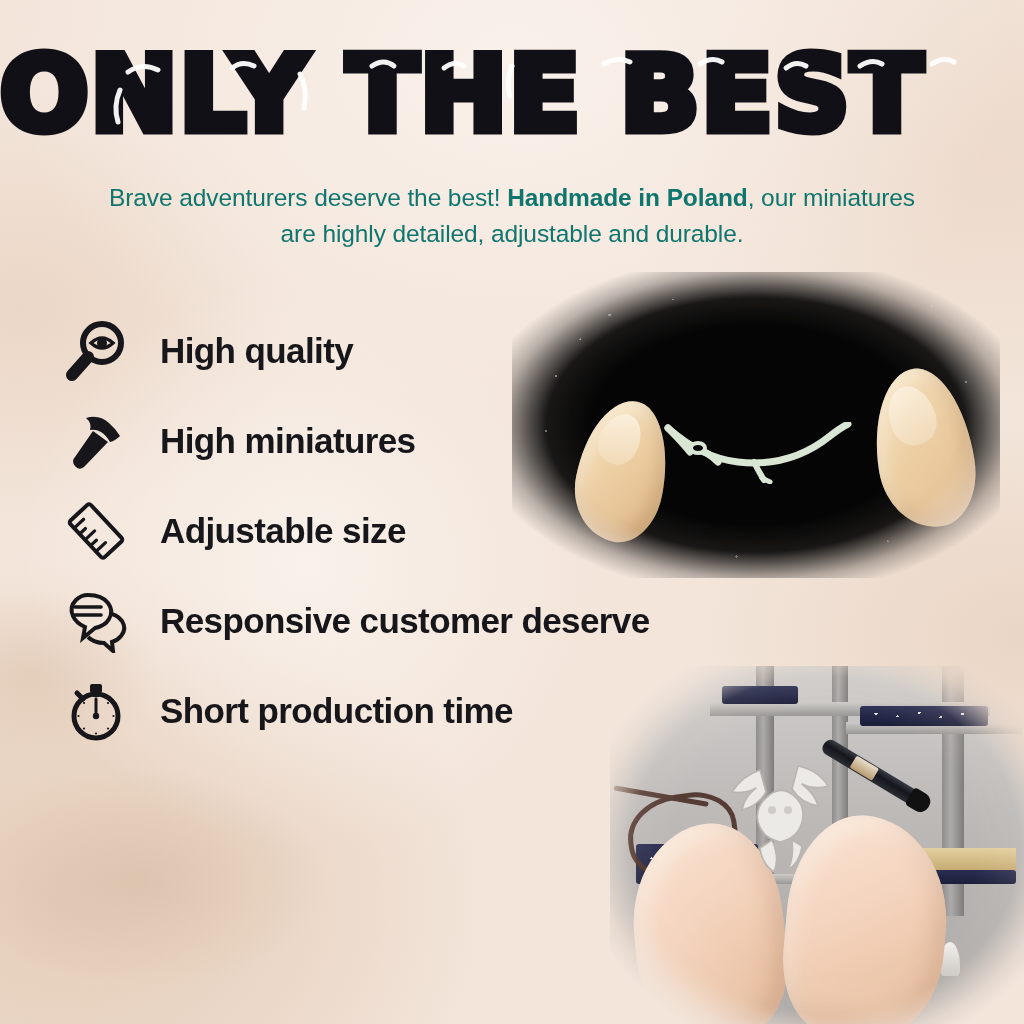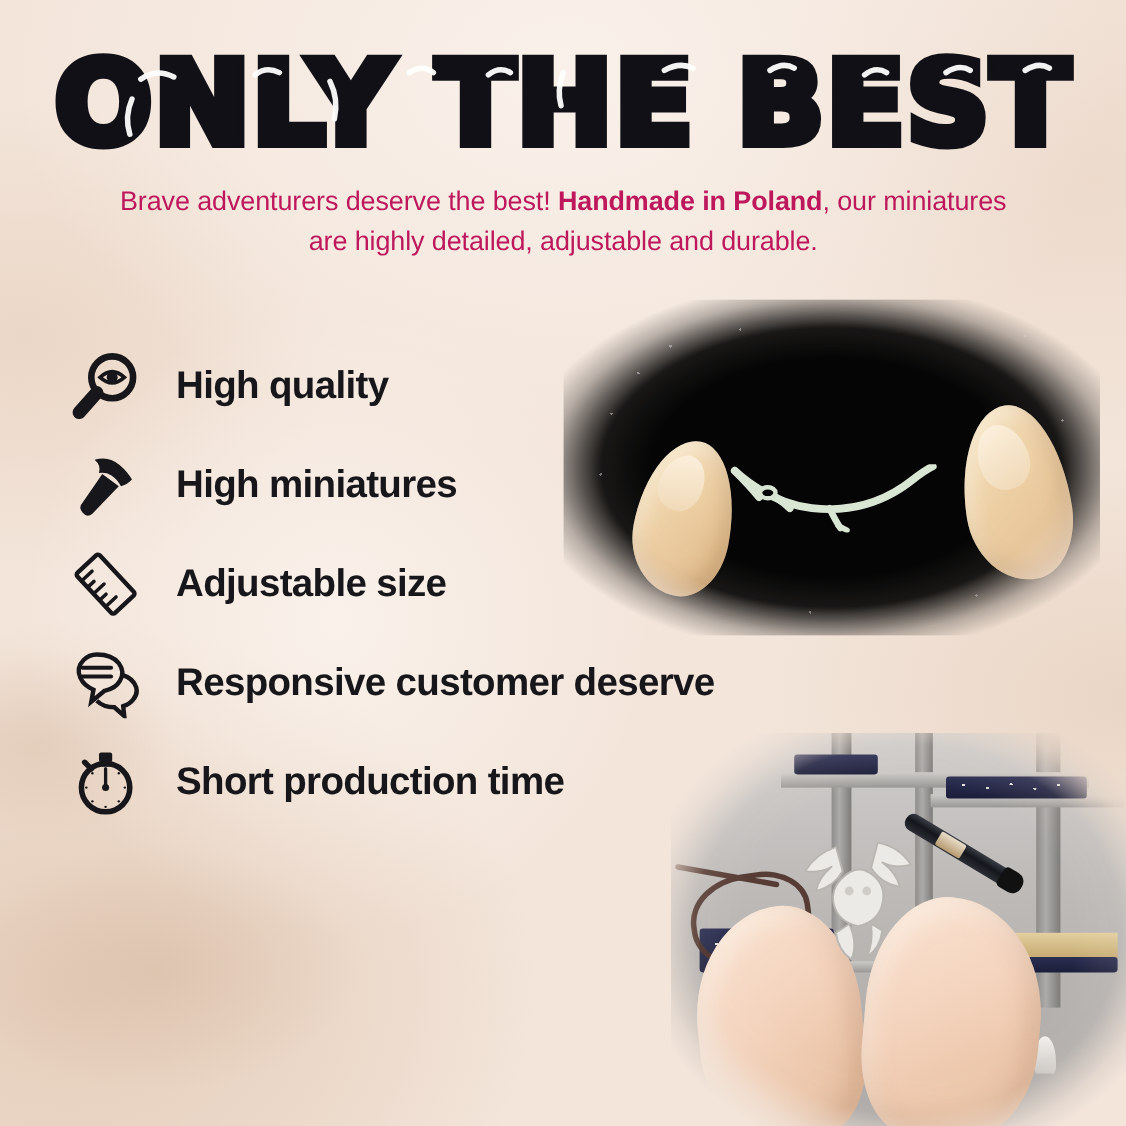--- a/index.html
+++ b/index.html
@@ -47,48 +47,48 @@
       radial-gradient(26% 16% at 14% 86%, rgba(214,186,163,.55) 0%, rgba(214,186,163,0) 68%),
       radial-gradient(18% 12% at 3% 66%, rgba(214,186,163,.4) 0%, rgba(214,186,163,0) 70%);
   }
 
   
   .headline {
     position: absolute;
     top: 38px;
     left: 0;
     width: 1024px;
-    text-align: center;
+    text-align: left;
     font-family: "DejaVu Sans", sans-serif;
     font-weight: 700;
     font-size: 104px;
     line-height: 112px;
     letter-spacing: 2px;
     color: #111016;
     -webkit-text-stroke: 9px #111016;
     paint-order: stroke fill;
     text-transform: uppercase;
     white-space: nowrap;
   }
   .headline .gloss {
     position: absolute;
     left: 0; top: 0; width: 100%; height: 100%;
     pointer-events: none;
   }
 
   
   .subtitle {
     position: absolute;
-    top: 166px;
+    top: 180px;
     left: 96px;
     width: 832px;
     text-align: center;
     font-size: 24.5px;
     line-height: 36px;
-    color: #be185d;
+    color: #0f766e;
     letter-spacing: -0.1px;
   }
   .subtitle b { font-weight: 700; }
 
   
   .features {
     position: absolute;
     top: 306px;
     left: 60px;
     width: 690px;

